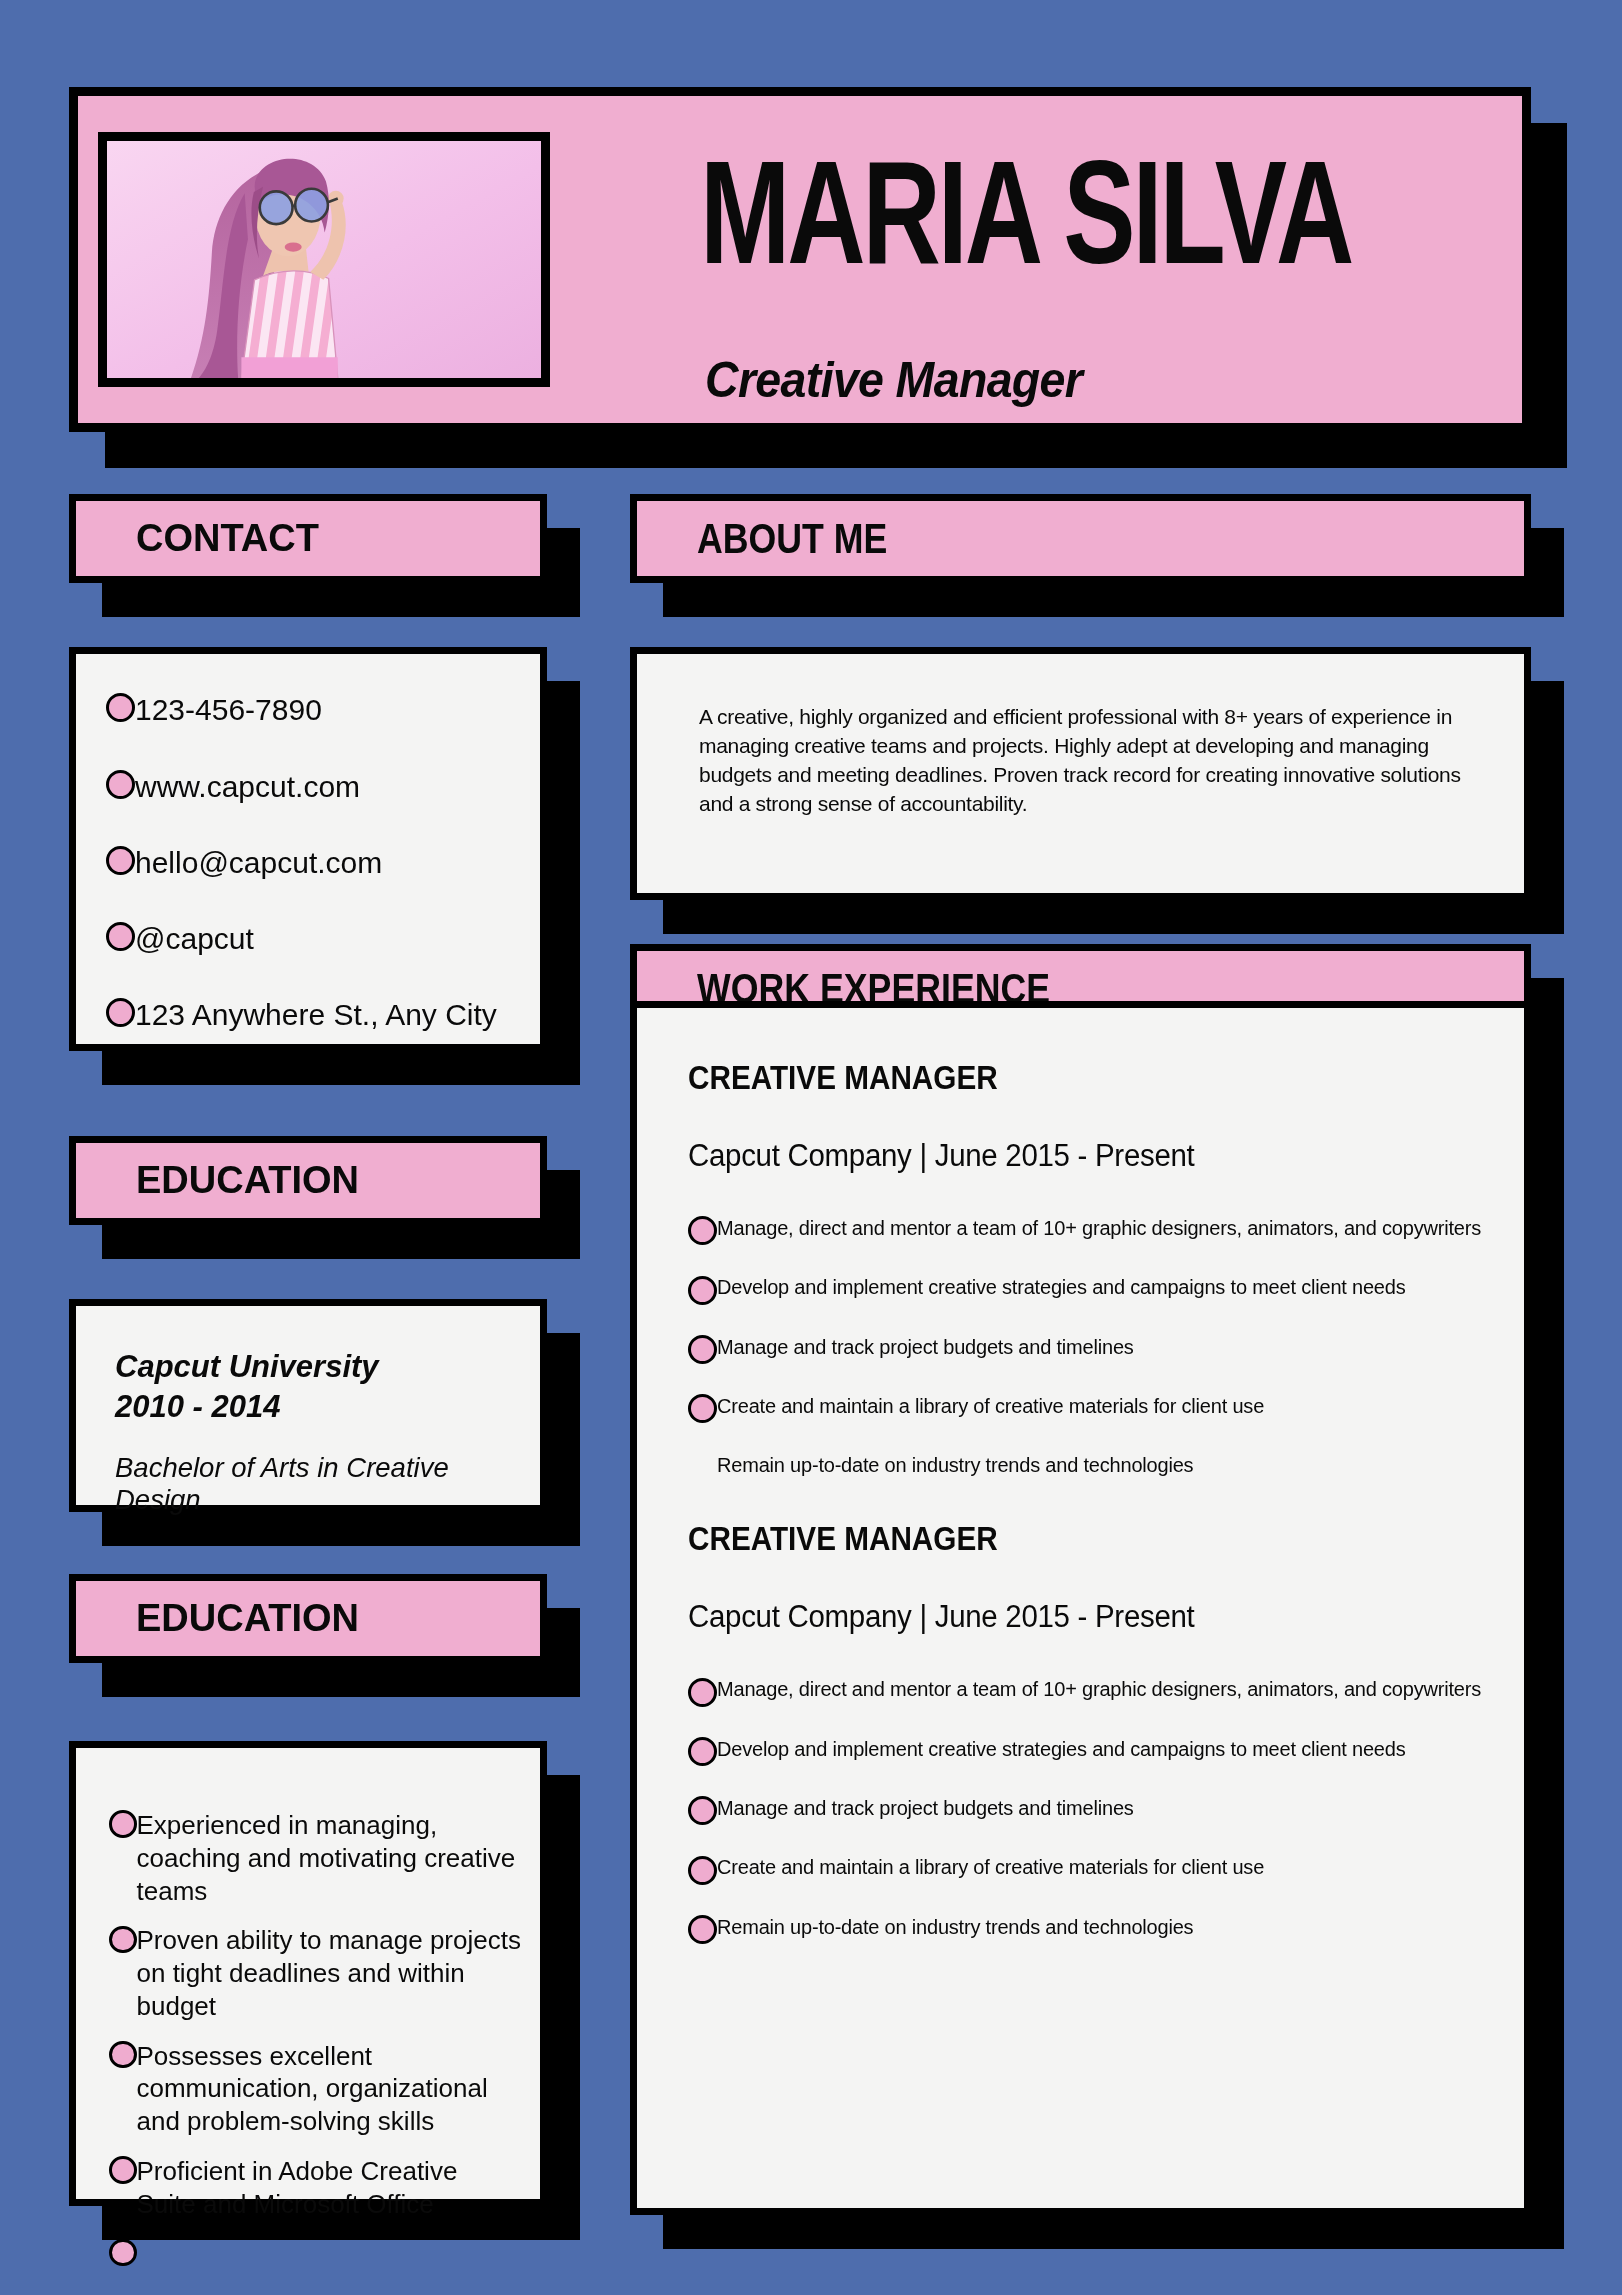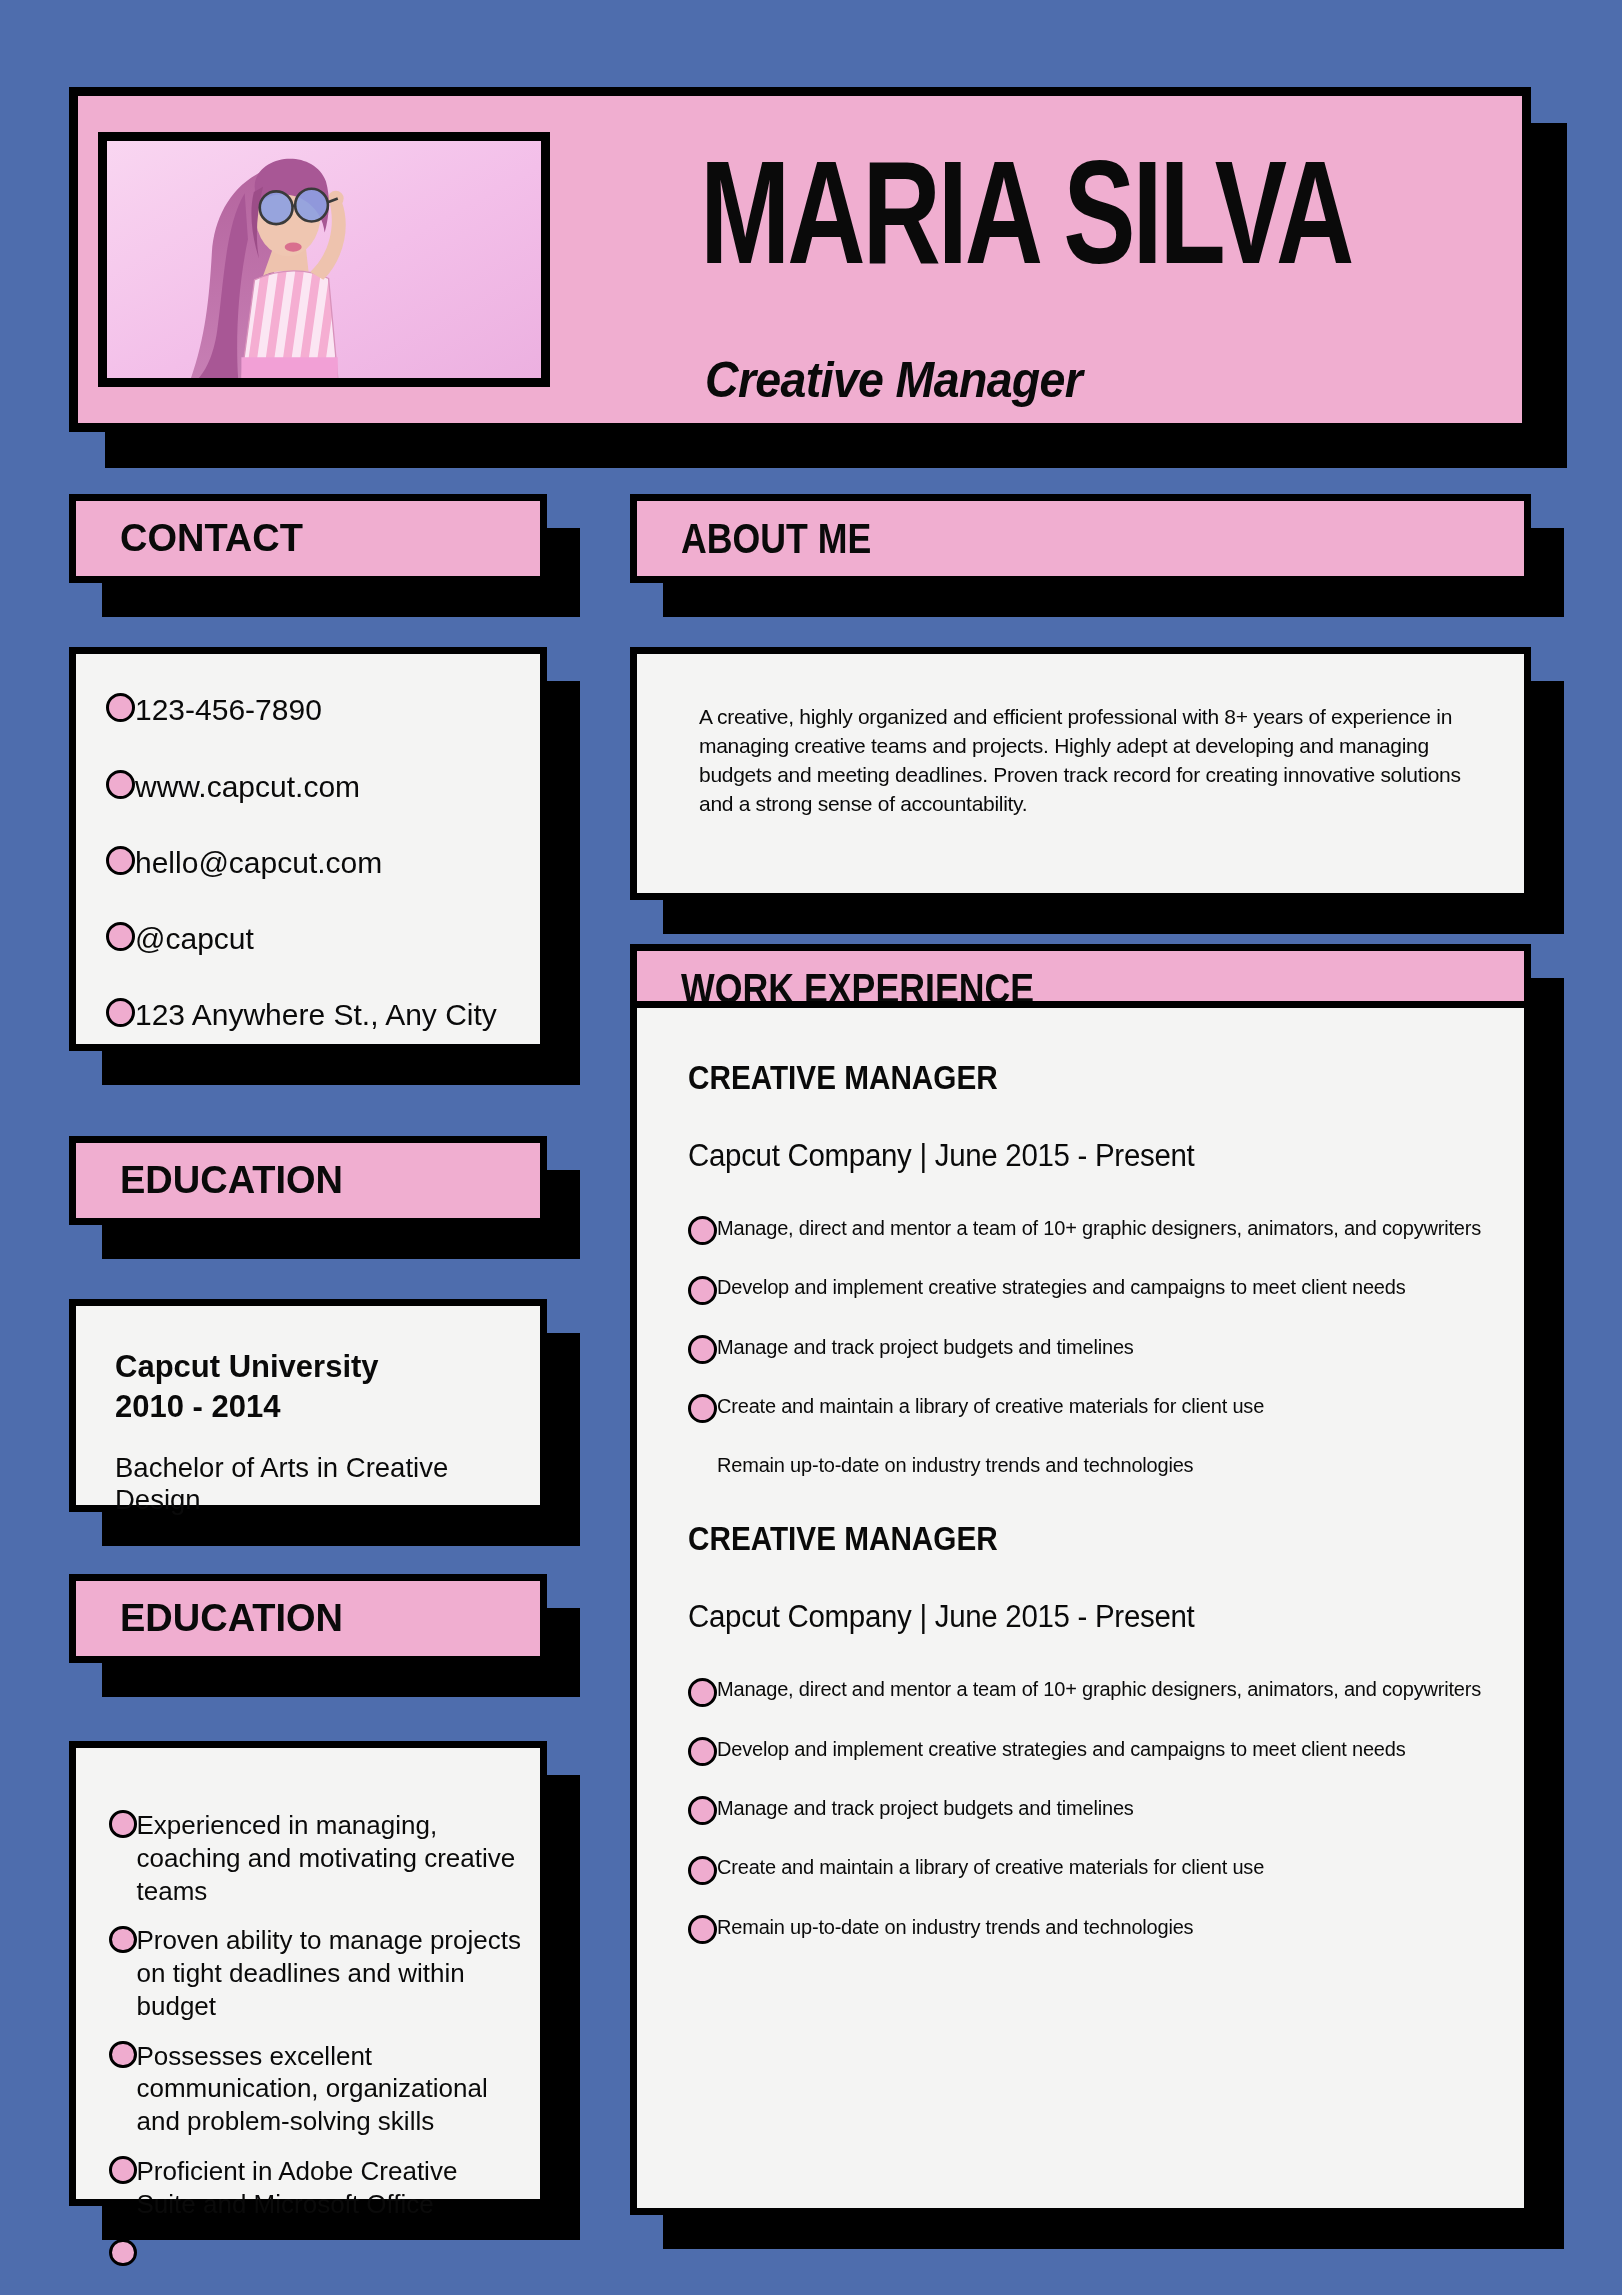--- a/index.html
+++ b/index.html
@@ -31,21 +31,21 @@
   .role{
     position:absolute;left:627px;top:255px;margin:0;
     font-size:50px;font-weight:700;font-style:italic;letter-spacing:-0.7px;
     transform:scaleX(.93);transform-origin:left top;white-space:nowrap;
   }
 
   
   .bar{
     position:absolute;height:89px;background:#f0aed0;border:7.9px solid #000;
     box-shadow:33px 34px 0 #000;display:flex;align-items:center;
-    padding-left:44px;
+    padding-left:60px;
   }
   .bar h2{margin:0;font-size:38px;font-weight:800;letter-spacing:0;white-space:nowrap;}
   .bar h2.condx{transform:scaleX(.85);transform-origin:left center;font-size:42px;}
 
   
   .panel{
     position:absolute;background:#f4f4f3;border:7.9px solid #000;
     box-shadow:33px 34px 0 #000;
   }
 
@@ -170,21 +170,21 @@
         <span class="dot"></span>
         <span class="txt">123 Anywhere St., Any City</span>
       </div>
     </div>
   </section>
 
   <section class="bar" style="left:69px;top:1136px;width:478px;">
     <h2>EDUCATION</h2>
   </section>
 
-  <section class="panel" style="left:69px;top:1299px;width:478px;height:213px;">
+  <section class="panel" style="left:69px;top:1299px;width:478px;height:213px;font-style:italic;">
     <div class="edu1-inner">
       <p class="edu-school"><span>Capcut University</span><br><span>2010 - 2014</span></p>
       <p class="edu-degree">Bachelor of Arts in Creative Design</p>
     </div>
   </section>
 
   <section class="bar" style="left:69px;top:1574px;width:478px;">
     <h2>EDUCATION</h2>
   </section>
 

